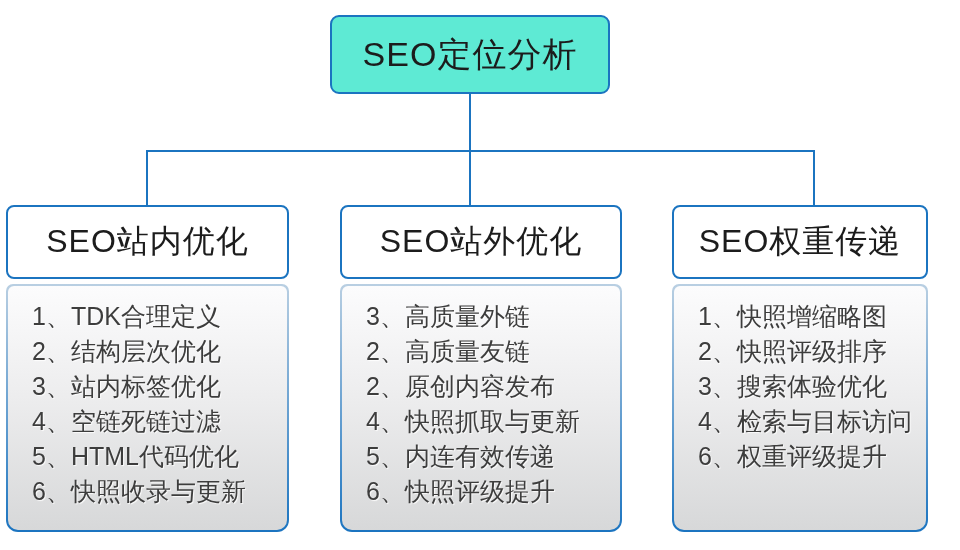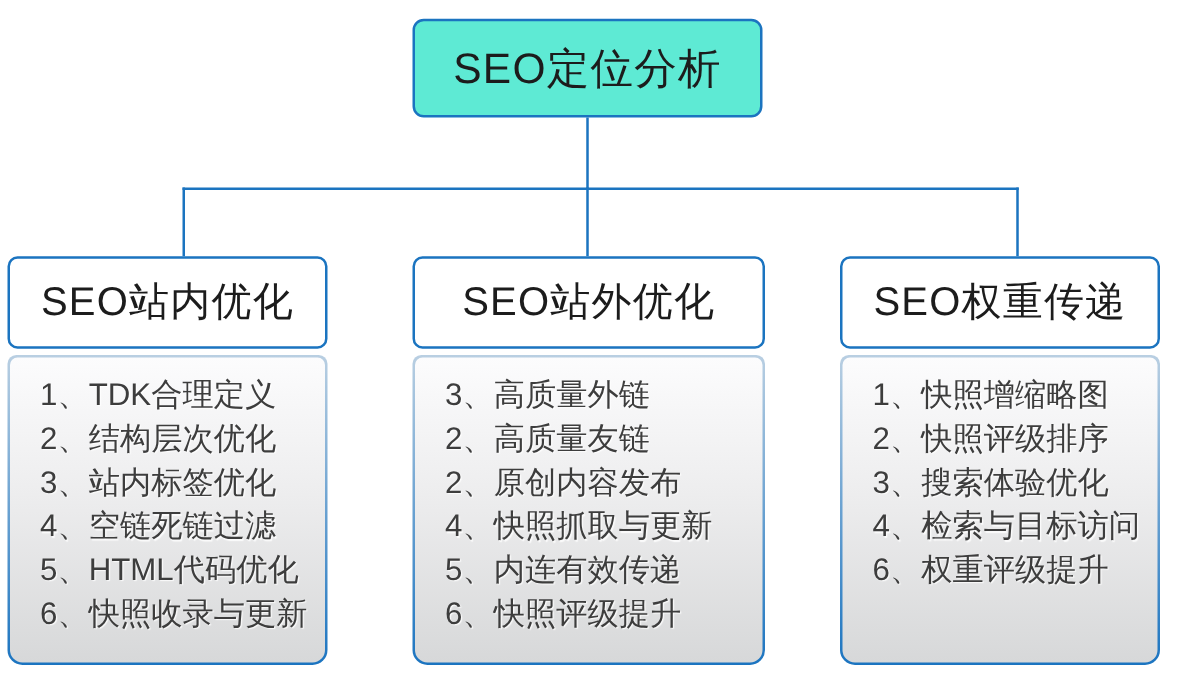--- a/index.html
+++ b/index.html
@@ -22,22 +22,22 @@
     box-sizing:border-box;display:flex;align-items:center;justify-content:center;
     font-size:34px;color:var(--header-text,#1c1c1c);letter-spacing:1px;
   }
   
   .head{
     position:absolute;top:205px;height:74px;
     background:#ffffff;border:2px solid var(--line,#1b74c0);border-radius:8px;
     box-sizing:border-box;display:flex;align-items:center;justify-content:center;
     font-size:32px;color:var(--header-text,#1c1c1c);letter-spacing:1px;
   }
-  .col1{left:6px;width:256px;}
-  .col2{left:330px;width:282px;}
+  .col1{left:6px;width:283px;}
+  .col2{left:340px;width:282px;}
   .col3{left:672px;width:256px;}
   
   .list{
     position:absolute;top:284px;height:248px;box-sizing:border-box;
     padding:2px;border-radius:7px 7px 12px 12px;
     background:linear-gradient(180deg,var(--border-soft,#b9cfe2) 0%,var(--line,#1b74c0) 100%);
   }
   .list-inner{
     width:100%;height:100%;box-sizing:border-box;
     border-radius:6px 6px 10px 10px;

